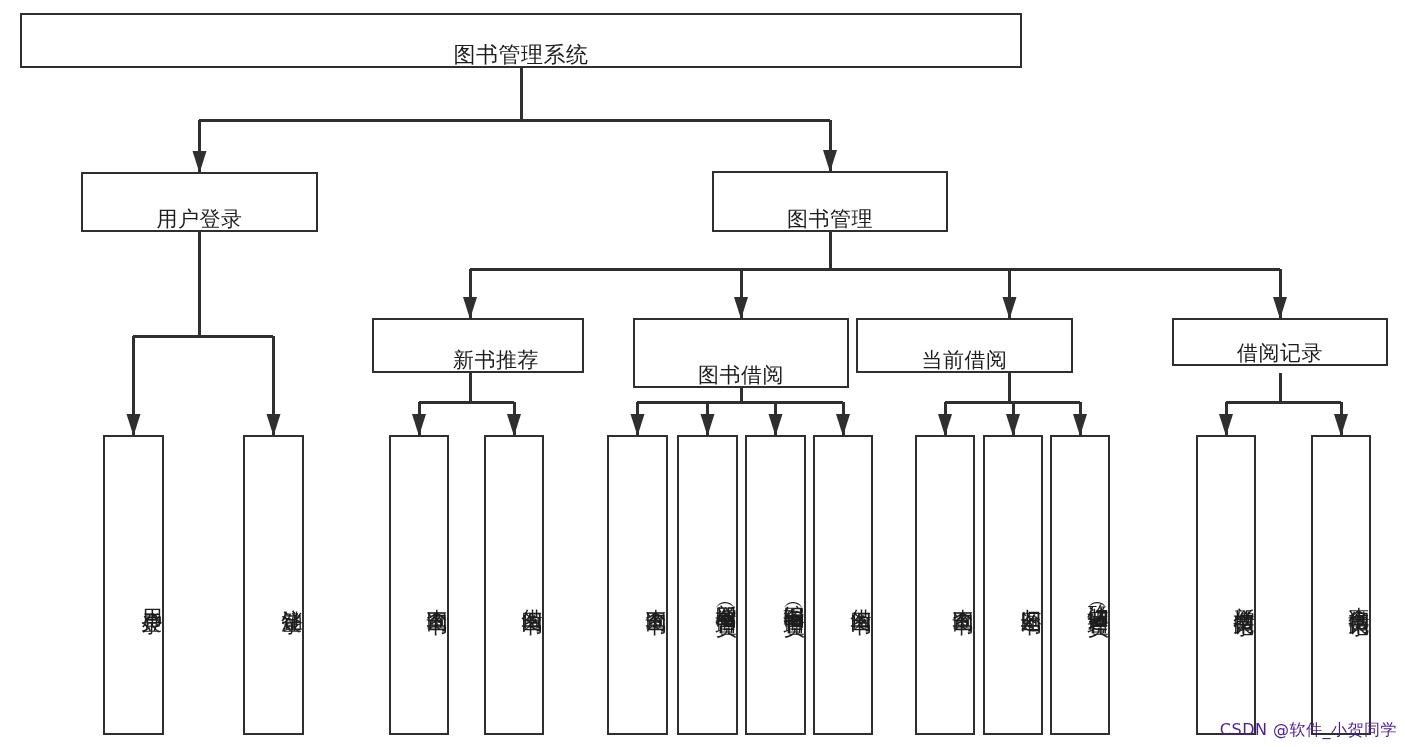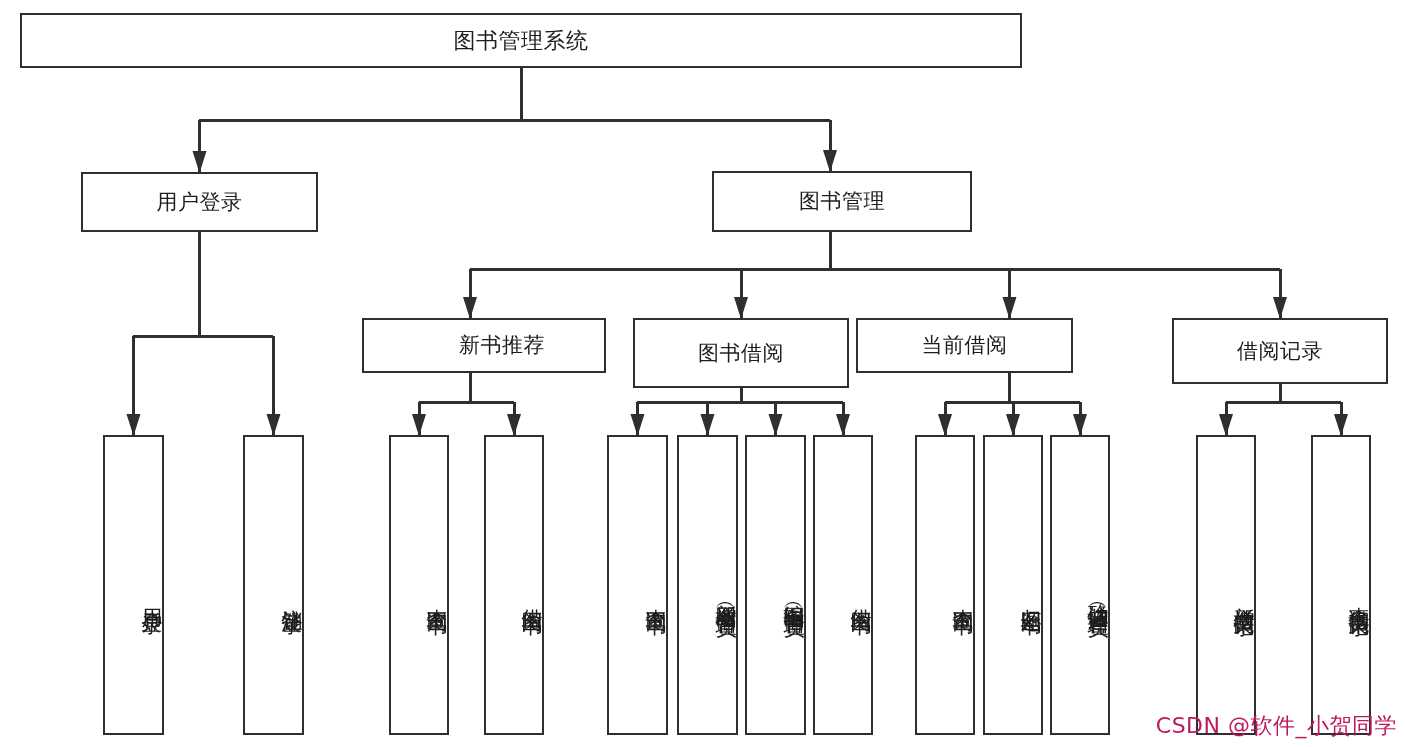--- a/index.html
+++ b/index.html
@@ -25,21 +25,21 @@
     width: 1405px;
     height: 747px;
   }
   .node {
     position: absolute;
     box-sizing: border-box;
     border: 2.5px solid #2f2f2f;
     background: #ffffff;
     color: #1d1d1d;
     display: flex;
-    align-items: center;
+    align-items: flex-end;
     justify-content: center;
     text-align: center;
     line-height: 1.05;
     letter-spacing: 0.5px;
   }
   .node.horiz {
     font-size: 21px;
   }
   .node.root {
     font-size: 22px;
@@ -51,22 +51,22 @@
     letter-spacing: 2px;
     padding-top: 22px;
     align-items: flex-start;
     justify-content: center;
     line-height: 1.0;
   }
   .watermark {
     position: absolute;
     right: 8px;
     bottom: 6px;
-    font-size: 22px;
-    color: #be185d;
+    font-size: 16px;
+    color: #4c1d95;
     white-space: nowrap;
     font-family: "DejaVu Sans", "Liberation Sans", sans-serif;
     letter-spacing: 0.5px;
   }
 </style>
 </head>
 <body>
 
 <div id="canvas">
   <svg id="edges" viewBox="0 0 1405 747" xmlns="http://www.w3.org/2000/svg">
@@ -123,33 +123,33 @@
       <line x1="1341" y1="402" x2="1341" y2="435" stroke="#2f2f2f" stroke-width="3" shape-rendering="crispEdges"></line>
       <polygon points="1334,414 1348,414 1341,436" fill="#2f2f2f"></polygon>
     </svg>
   <div id="nodes">
       <div class="node horiz root" style="left: 20px; top: 13px; width: 1002px; height: 55px;">
         <span>图书管理系统</span>
       </div>
       <div class="node horiz" style="left: 81px; top: 172px; width: 237px; height: 60px;">
         <span>用户登录</span>
       </div>
-      <div class="node horiz" style="left: 712px; top: 171px; width: 260px; height: 61px;">
+      <div class="node horiz" style="left: 712px; top: 171px; width: 236px; height: 61px;">
         <span>图书管理</span>
       </div>
-      <div class="node horiz" style="left: 362px; top: 318px; width: 244px; height: 55px; padding-left: 36px;">
+      <div class="node horiz" style="left: 372px; top: 318px; width: 212px; height: 55px; padding-left: 36px;">
         <span>新书推荐</span>
       </div>
       <div class="node horiz" style="left: 633px; top: 318px; width: 216px; height: 70px;">
         <span>图书借阅</span>
       </div>
       <div class="node horiz" style="left: 856px; top: 318px; width: 217px; height: 55px;">
         <span>当前借阅</span>
       </div>
-      <div class="node horiz" style="left: 1172px; top: 318px; width: 216px; height: 66px;">
+      <div class="node horiz" style="left: 1172px; top: 318px; width: 216px; height: 48px;">
         <span>借阅记录</span>
       </div>
       <div class="node vert" style="left: 103px; top: 435px; width: 61px; height: 300px;">
         <span>用户登录</span>
       </div>
       <div class="node vert" style="left: 243px; top: 435px; width: 61px; height: 300px;">
         <span>注销登录</span>
       </div>
       <div class="node vert" style="left: 389px; top: 435px; width: 60px; height: 300px;">
         <span>查询图书</span>

